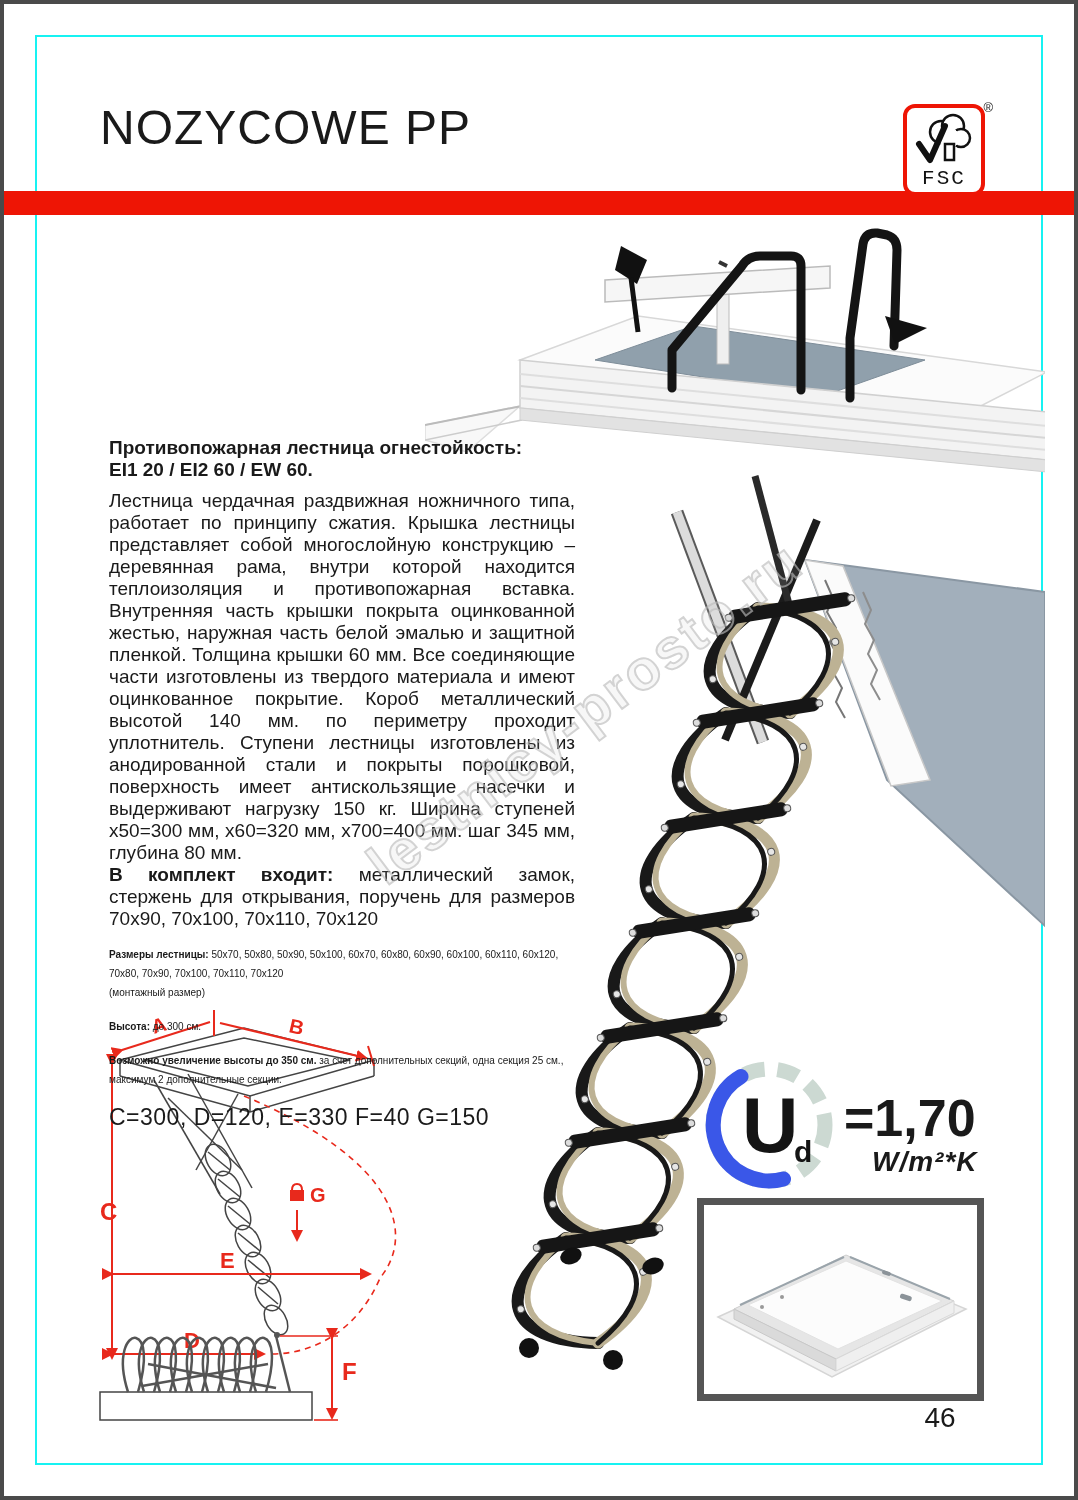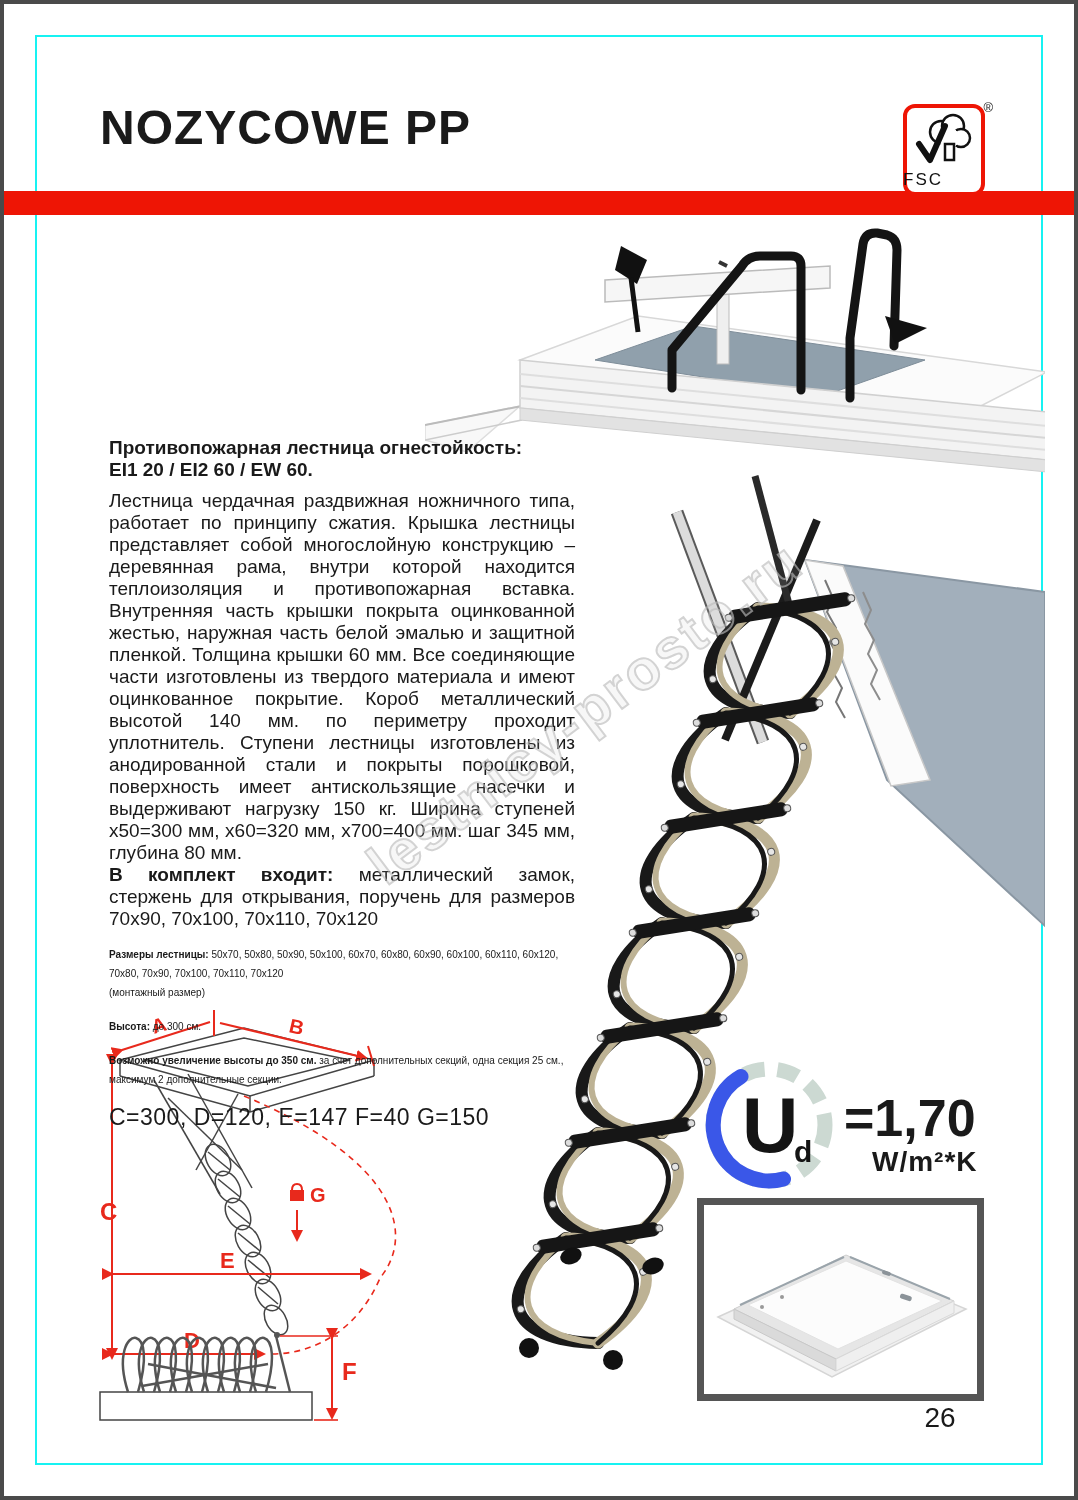--- a/index.html
+++ b/index.html
@@ -2,46 +2,46 @@
 <html><head>
 <meta charset="utf-8">
 <style>
   html,body{margin:0;padding:0;}
   body{
     width:1078px;height:1500px;position:relative;overflow:hidden;
     background:#ffffff;font-family:"Liberation Sans",sans-serif;color:#1a1a1a;
   }
   .outer-frame{position:absolute;inset:0;border:4px solid #4a4a4a;z-index:40;pointer-events:none;}
   .cyan-border{position:absolute;left:35px;top:35px;width:1004px;height:1426px;border:2px solid #16f2f2;z-index:1;}
-  .page-title{position:absolute;left:100px;top:100px;font-size:48px;font-weight:bold;letter-spacing:1px;z-index:6;}
+  .page-title{position:absolute;left:100px;top:100px;font-size:48px;font-weight:normal;letter-spacing:1px;z-index:6;}
   .red-stripe{position:absolute;left:0;top:191px;width:1078px;height:24px;background:#ee1505;z-index:5;}
   .fsc-box{position:absolute;left:903px;top:104px;width:88px;height:92px;z-index:6;}
   .photo-wrap{position:absolute;left:425px;top:220px;width:620px;height:1165px;z-index:2;}
   .text-col{position:absolute;left:100px;top:428px;width:484px;z-index:3;}
   .text-col p{margin:9px;}
   .h2{font-size:19px;font-weight:bold;line-height:22px;}
   .bodyp{font-size:19px;line-height:22px;text-align:justify;}
   .smallp{font-size:10px;line-height:19px;margin-top:15px !important;}
   .dims-line{font-size:23px;margin-top:15px !important;letter-spacing:0.5px;}
   .diagram-wrap{position:absolute;left:92px;top:1002px;width:320px;height:440px;z-index:2;}
   .ubadge-wrap{position:absolute;left:698px;top:1054px;width:290px;height:150px;display:flex;z-index:3;}
   .uvalue-col{margin-left:4px;margin-top:38px;}
   .uvalue{font-size:52px;font-weight:bold;line-height:1;white-space:nowrap;}
-  .uunit{font-size:28px;font-weight:bold;margin-top:2px;margin-left:28px;letter-spacing:1px;}
+  .uunit{font-size:28px;font-weight:bold;margin-top:2px;margin-left:28px;letter-spacing:1px;font-style:italic;}
   .hatch-box{position:absolute;left:697px;top:1198px;width:287px;height:203px;border:7px solid #555555;background:#ffffff;box-sizing:border-box;z-index:3;}
   .page-number{position:absolute;left:895px;top:1402px;width:90px;text-align:center;font-size:28px;z-index:6;}
   .watermark{
     position:absolute;left:295px;top:680px;width:580px;text-align:center;
     transform:rotate(-37deg);font-size:56px;font-weight:bold;letter-spacing:3px;
     color:rgba(190,190,190,0.18);-webkit-text-stroke:2px #bcbcbc;opacity:.65;
     z-index:25;pointer-events:none;white-space:nowrap;
   }
   .fsc-reg{position:absolute;right:-2px;top:-4px;font-size:13px;}
   .fsc-frame{position:absolute;inset:0 6px 0 0;border:4px solid #ee1505;border-radius:12px;background:#fff;}
-  .fsc-label{position:absolute;left:0;right:6px;bottom:6px;font-family:Liberation Sans, sans-serif;font-size:17px;letter-spacing:2px;color:#111;}
+  .fsc-label{position:absolute;left:0;right:6px;bottom:6px;text-align:center;font-family:Liberation Mono, monospace;font-size:21px;letter-spacing:2px;color:#111;}
 </style>
 </head>
 <body>
 
 <div class="outer-frame"></div>
 <div class="cyan-border"></div>
 
 <div class="page-title">NOZYCOWE PP</div>
 
 <div class="fsc-box">
@@ -135,21 +135,21 @@
   <ellipse cx="228" cy="1046" rx="11" ry="8" fill="#111" transform="rotate(-20 228 1046)"></ellipse>
 </svg>
 </div>
 
 <div class="text-col">
   <p class="h2"><span>Противопожарная лестница огнестойкость:</span><br><span>EI1 20 / EI2 60 / EW 60.</span></p>
   <p class="bodyp"><span>Лестница чердачная раздвижная ножничного типа, работает по принципу сжатия. Крышка лестницы представляет собой многослойную конструкцию – деревянная рама, внутри которой находится теплоизоляция и противопожарная вставка. Внутренняя часть крышки покрыта оцинкованной жестью, наружная часть белой эмалью и защитной пленкой. Толщина крышки 60 мм. Все соединяющие части изготовлены из твердого материала и имеют оцинкованное покрытие. Короб металлический высотой 140 мм. по периметру проходит уплотнитель. Ступени лестницы изготовлены из анодированной стали и покрыты порошковой, поверхность имеет антискользящие насечки и выдерживают нагрузку 150 кг. Ширина ступеней х50=300 мм, х60=320 мм, х700=400 мм. шаг 345 мм, глубина 80 мм.</span><br><b>В комплект входит:</b><span> металлический замок, стержень для открывания, поручень для размеров 70х90, 70х100, 70х110, 70х120</span></p>
   <p class="smallp"><b>Размеры лестницы:</b><span> 50х70, 50х80, 50х90, 50х100, 60х70, 60х80, 60х90, 60х100, 60х110, 60х120, 70х80, 70х90, 70х100, 70х110, 70х120</span><br><span>(монтажный размер)</span></p>
   <p class="smallp"><b>Высота:</b><span> до 300 см.</span></p>
   <p class="smallp"><b>Возможно увеличение высоты до 350 см.</b><span> за счет дополнительных секций, одна секция 25 см., максимум 2 дополнительные секции.</span><br></p>
-  <p class="dims-line">C=300, D=120, E=147 F=40 G=150</p>
+  <p class="dims-line">C=300, D=120, E=330 F=40 G=150</p>
 </div>
 
 <div class="diagram-wrap">
 <svg width="320" height="440" viewBox="0 0 320 440">
   <defs>
     <marker id="ra" markerWidth="10" markerHeight="10" refX="5" refY="3" orient="auto">
       <path d="M0,0 L6,3 L0,6 Z" fill="#e8291c"></path>
     </marker>
   </defs>
 
@@ -255,13 +255,13 @@
     <line x1="146" y1="52" x2="246" y2="94" stroke="#9aa4ab" stroke-width="2"></line>
     <circle cx="78" cy="92" r="2" fill="#999"></circle>
     <circle cx="58" cy="102" r="2" fill="#999"></circle>
     <rect x="196" y="90" width="12" height="5" rx="2" fill="#8b9399" transform="rotate(18 202 92)"></rect>
     <rect x="178" y="66" width="9" height="4" rx="2" fill="#8b9399" transform="rotate(18 182 68)"></rect>
   </svg>
 </div>
 
 <div class="watermark">lestnicy-prosto.ru</div>
 
-<div class="page-number">26</div>
+<div class="page-number">46</div>
 
 </body></html>

